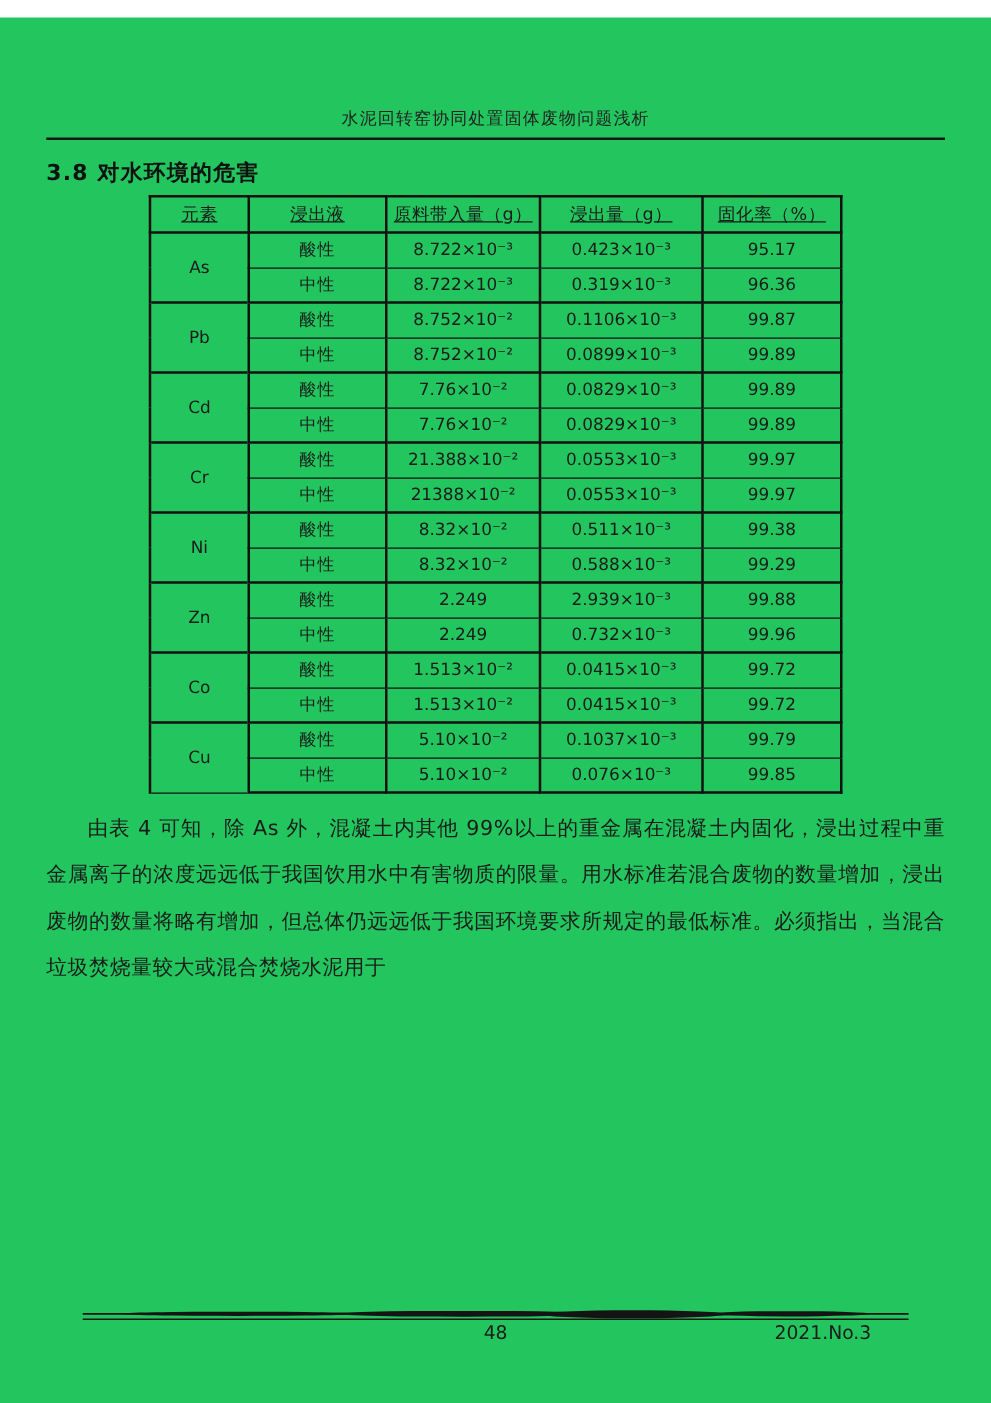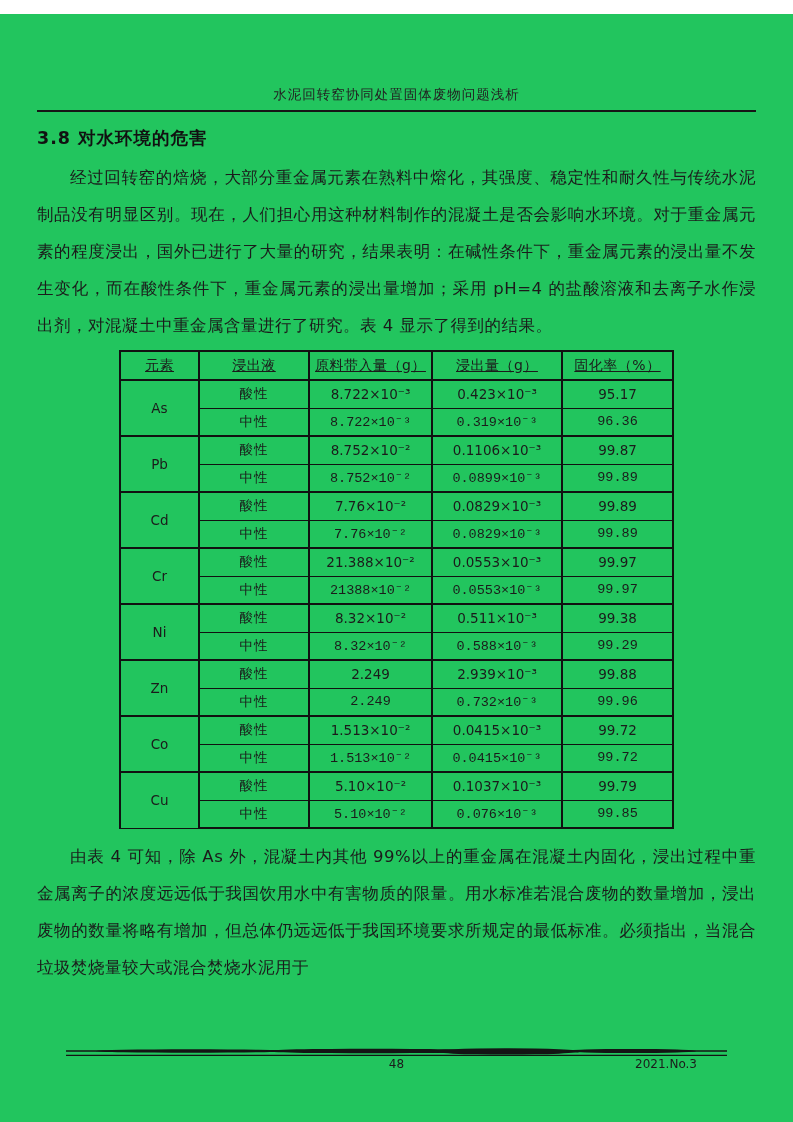--- a/index.html
+++ b/index.html
@@ -72,36 +72,36 @@
   }
   table.results-table thead th {
     height: 29px;
     font-size: 14px;
     font-weight: normal;
     letter-spacing: 0.5px;
     text-decoration: underline;
   }
   
   tr.row-first td { border-bottom-width: 1px; }
-  tr.row-second td { border-top-width: 1px; font-family: Liberation Mono, monospace; }
+  tr.row-second td { border-top-width: 1px; }
   td.el-cell { font-size: 13.5px; }
   td.num-cell { font-size: 13px; }
   td.cjk-cell { font-size: 14px; letter-spacing: 1px; }
   .page-footer {
     position: absolute;
     left: 66px;
     right: 66px;
     top: 1034px;
   }
   .footer-rule-svg { display: block; width: 100%; height: 9px; }
   .footer-row {
     position: relative;
     height: 18px;
     margin-top: 0px;
-    font-size: 12px;
+    font-size: 15px;
     color: #1b1b1b;
   }
   .pageno {
     position: absolute;
     left: 0; right: 0;
     text-align: center;
   }
   .issue {
     position: absolute;
     right: 30px;
@@ -112,21 +112,20 @@
 <body>
 
 <div class="page">
 
   <div class="running-head">
     <div class="running-title">水泥回转窑协同处置固体废物问题浅析</div>
   </div>
 
   <h2 class="sec-heading">3.8 对水环境的危害</h2>
 
-  <p class="body-para">经过回转窑的焙烧，大部分重金属元素在熟料中熔化，其强度、稳定性和耐久性与传统水泥制品没有明显区别。现在，人们担心用这种材料制作的混凝土是否会影响水环境。对于重金属元素的程度浸出，国外已进行了大量的研究，结果表明：在碱性条件下，重金属元素的浸出量不发生变化，而在酸性条件下，重金属元素的浸出量增加；采用 pH=4 的盐酸溶液和去离子水作浸出剂，对混凝土中重金属含量进行了研究。表 4 显示了得到的结果。</p>
 
 
   <table class="results-table">
     <colgroup>
       <col style="width:79px">
       <col style="width:110px">
       <col style="width:123px">
       <col style="width:130px">
       <col style="width:111px">
     </colgroup>

